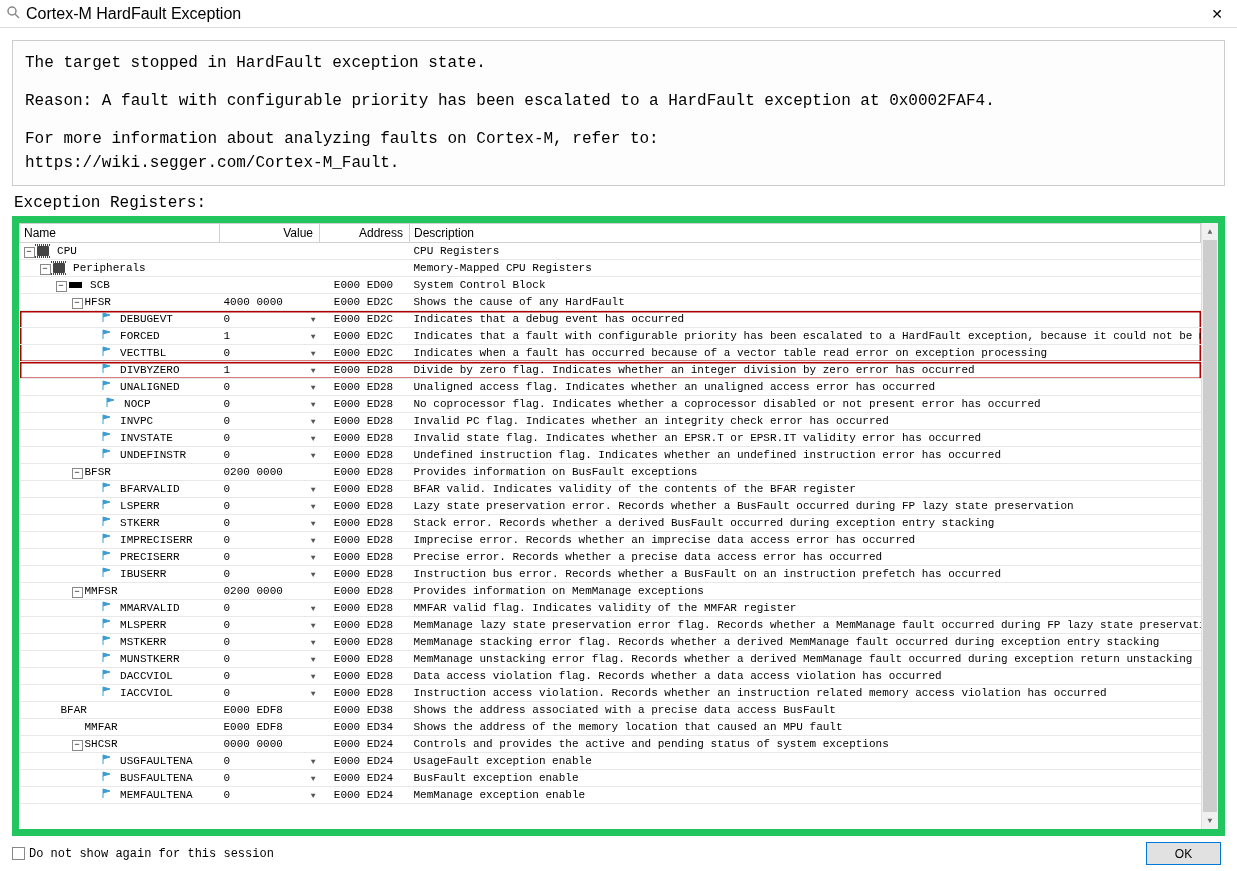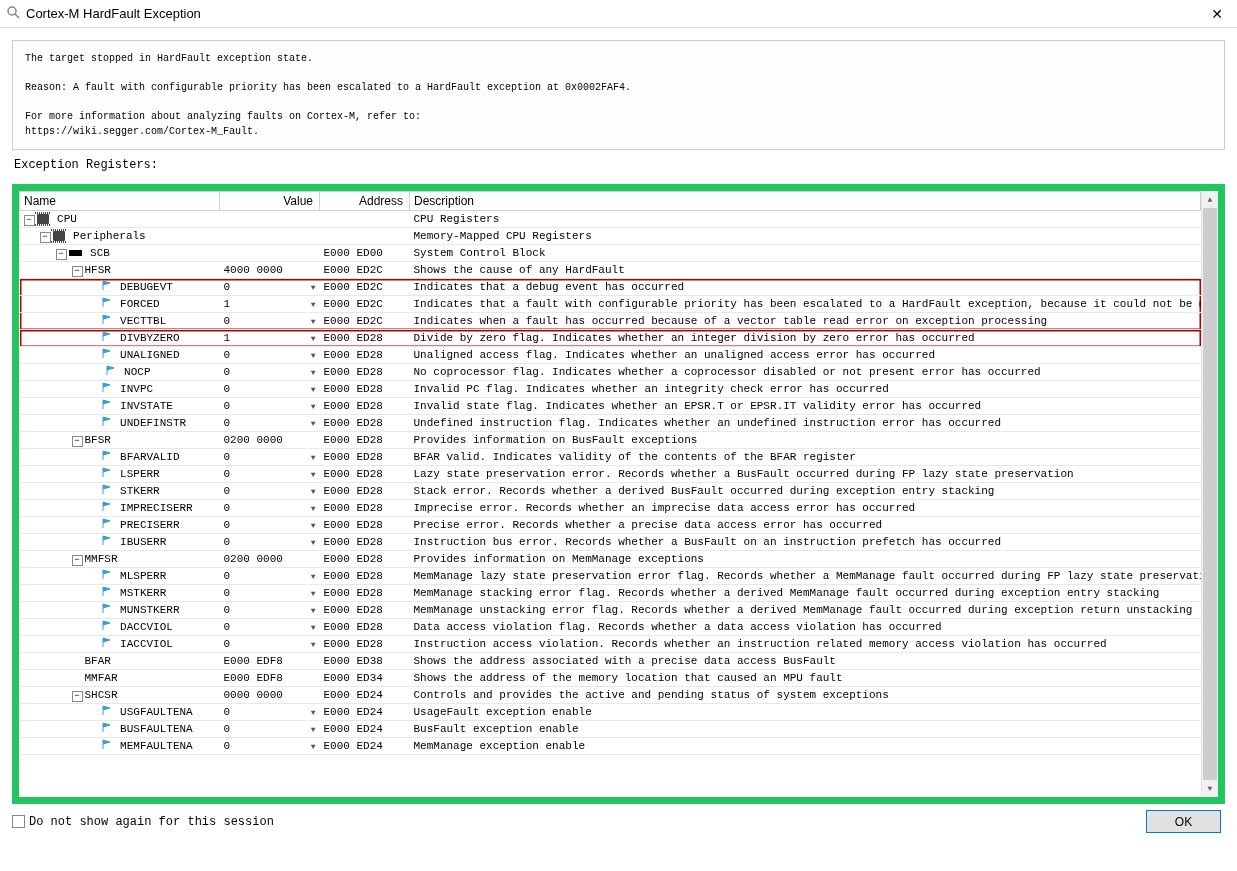--- a/index.html
+++ b/index.html
@@ -1,45 +1,45 @@
 <!DOCTYPE html>
 <html><head>
 <meta charset="utf-8">
 <style>
 * { box-sizing: border-box; margin: 0; padding: 0; }
 body { font-family: "Courier New", monospace; font-size: 12px; background: #fff; color: #000; width: 1237px; height: 871px; position: relative; overflow: hidden; }
 
 .title-bar { height: 28px; border-bottom: 1px solid #ddd; display: flex; align-items: center; padding: 0 6px; font-family: "Segoe UI", Tahoma, sans-serif; }
 .title-bar .title-icon { margin-right: 6px; }
-.title-bar .title-text { flex: 1; font-size: 13px; }
+.title-bar .title-text { flex: 1; font-size: 16px; }
 .title-bar .close-btn { font-size: 14px; cursor: pointer; padding: 2px 8px; }
 
 .content { padding: 12px; }
-.info-box { border: 1px solid #ccc; background: #fdfdfd; padding: 10px 12px; margin-bottom: 8px; font-size: 10px; line-height: 1.5; font-family: Liberation Mono, monospace; }
+.info-box { border: 1px solid #ccc; background: #fdfdfd; padding: 10px 12px; margin-bottom: 8px; font-size: 16px; line-height: 1.5; font-family: Liberation Mono, monospace; }
 .info-box p { margin-bottom: 14px; }
 .info-box p:last-child { margin-bottom: 0; }
 
-.section-label { font-size: 12px; margin: 4px 0 12px 2px; }
+.section-label { font-size: 16px; margin: 4px 0 4px 2px; }
 
 .reg-container { border: 7px solid #22c55e; height: 620px; position: relative; display: flex; }
 .reg-table { flex: 1; overflow: hidden; background: #fff; }
 .reg-scrollbar { width: 17px; background: #f0f0f0; border-left: 1px solid #e0e0e0; position: relative; }
 .reg-scrollbar-thumb { position: absolute; left: 1px; right: 1px; top: 17px; bottom: 17px; background: #cdcdcd; }
 .reg-scrollbar-arrow { position: absolute; left: 0; right: 0; height: 17px; text-align: center; line-height: 17px; font-size: 8px; color: #666; }
 .reg-scrollbar-arrow.up { top: 0; }
 .reg-scrollbar-arrow.down { bottom: 0; }
 
 table { border-collapse: collapse; width: 100%; table-layout: fixed; }
 th { background: #fff; border: 1px solid #d0d0d0; font-weight: normal; text-align: left; padding: 2px 4px; font-size: 12px; height: 18px; font-family: "Segoe UI", Tahoma, sans-serif; }
 th.value-h, th.addr-h { text-align: right; padding-right: 6px; }
 td { border-bottom: 1px solid #e8e8e8; padding: 1px 4px; font-size: 11px; height: 17px; white-space: nowrap; overflow: hidden; }
 
 .col-name { width: 200px; }
 .col-value { width: 100px; text-align: left; position: relative; }
-.col-addr { width: 90px; text-align: left; padding-right: 6px; }
+.col-addr { width: 90px; text-align: center; padding-right: 6px; }
 .col-desc { white-space: nowrap; overflow: hidden; }
 
 .tree-toggle { width: 11px; height: 11px; border: 1px solid #888; display: inline-flex; align-items: center; justify-content: center; font-size: 9px; line-height: 1; margin-right: 2px; cursor: pointer; background: #fff; user-select: none; }
 .tree-icon { display: inline-block; vertical-align: middle; margin-right: 2px; }
 .flag-icon { color: #3b9dd4; }
 .chip-icon { display:inline-block; width:12px; height:10px; vertical-align:middle; background:#444; border-radius:1px; position:relative; margin-right:2px; }
 .chip-icon:before, .chip-icon:after { content:''; position:absolute; left:-2px; right:-2px; height:2px; background:repeating-linear-gradient(to right,#444 0 1px,transparent 1px 2px); }
 .chip-icon:before { top:-2px; } .chip-icon:after { bottom:-2px; }
 .bar-icon { display:inline-block; width:13px; height:6px; background:#000; vertical-align:middle; margin-right:2px; }
 
@@ -246,20 +246,28 @@
             </tr>
             <tr>
               <td class="col-name" style="padding-left: 52px;"><span class="tree-toggle">−</span><span>MMFSR</span></td>
               <td class="col-value">0200 0000</td>
               <td class="col-addr">E000 ED28</td>
               <td class="col-desc">Provides information on MemManage exceptions</td>
             </tr>
             <tr>
               <td class="col-name" style="padding-left: 68px;"><span style="display:inline-block;width:13px;"></span><span class="tree-icon flag-icon"><svg width="11" height="11" viewBox="0 0 11 11">
                     <path d="M2 1 L2 10 M2 1 L9 3 L2 5" fill="#3b9dd4" stroke="#3b9dd4" stroke-width="1"></path>
+                  </svg></span> <span>MMARVALID</span></td>
+              <td class="col-value">0<span class="dd-arrow">▼</span></td>
+              <td class="col-addr">E000 ED28</td>
+              <td class="col-desc">MMFAR valid flag. Indicates validity of the MMFAR register</td>
+            </tr>
+            <tr>
+              <td class="col-name" style="padding-left: 68px;"><span style="display:inline-block;width:13px;"></span><span class="tree-icon flag-icon"><svg width="11" height="11" viewBox="0 0 11 11">
+                    <path d="M2 1 L2 10 M2 1 L9 3 L2 5" fill="#3b9dd4" stroke="#3b9dd4" stroke-width="1"></path>
                   </svg></span> <span>MLSPERR</span></td>
               <td class="col-value">0<span class="dd-arrow">▼</span></td>
               <td class="col-addr">E000 ED28</td>
               <td class="col-desc">MemManage lazy state preservation error flag. Records whether a MemManage fault occurred during FP lazy state preservation</td>
             </tr>
             <tr>
               <td class="col-name" style="padding-left: 68px;"><span style="display:inline-block;width:13px;"></span><span class="tree-icon flag-icon"><svg width="11" height="11" viewBox="0 0 11 11">
                     <path d="M2 1 L2 10 M2 1 L9 3 L2 5" fill="#3b9dd4" stroke="#3b9dd4" stroke-width="1"></path>
                   </svg></span> <span>MSTKERR</span></td>
               <td class="col-value">0<span class="dd-arrow">▼</span></td>
@@ -284,21 +292,21 @@
             </tr>
             <tr>
               <td class="col-name" style="padding-left: 68px;"><span style="display:inline-block;width:13px;"></span><span class="tree-icon flag-icon"><svg width="11" height="11" viewBox="0 0 11 11">
                     <path d="M2 1 L2 10 M2 1 L9 3 L2 5" fill="#3b9dd4" stroke="#3b9dd4" stroke-width="1"></path>
                   </svg></span> <span>IACCVIOL</span></td>
               <td class="col-value">0<span class="dd-arrow">▼</span></td>
               <td class="col-addr">E000 ED28</td>
               <td class="col-desc">Instruction access violation. Records whether an instruction related memory access violation has occurred</td>
             </tr>
             <tr>
-              <td class="col-name" style="padding-left: 52px;"><span style="display:inline-block;width:13px;"></span><span>BFAR</span></td>
+              <td class="col-name" style="padding-left: 28px;"><span style="display:inline-block;width:13px;"></span><span>BFAR</span></td>
               <td class="col-value">E000 EDF8</td>
               <td class="col-addr">E000 ED38</td>
               <td class="col-desc">Shows the address associated with a precise data access BusFault</td>
             </tr>
             <tr>
               <td class="col-name" style="padding-left: 52px;"><span style="display:inline-block;width:13px;"></span><span>MMFAR</span></td>
               <td class="col-value">E000 EDF8</td>
               <td class="col-addr">E000 ED34</td>
               <td class="col-desc">Shows the address of the memory location that caused an MPU fault</td>
             </tr>

